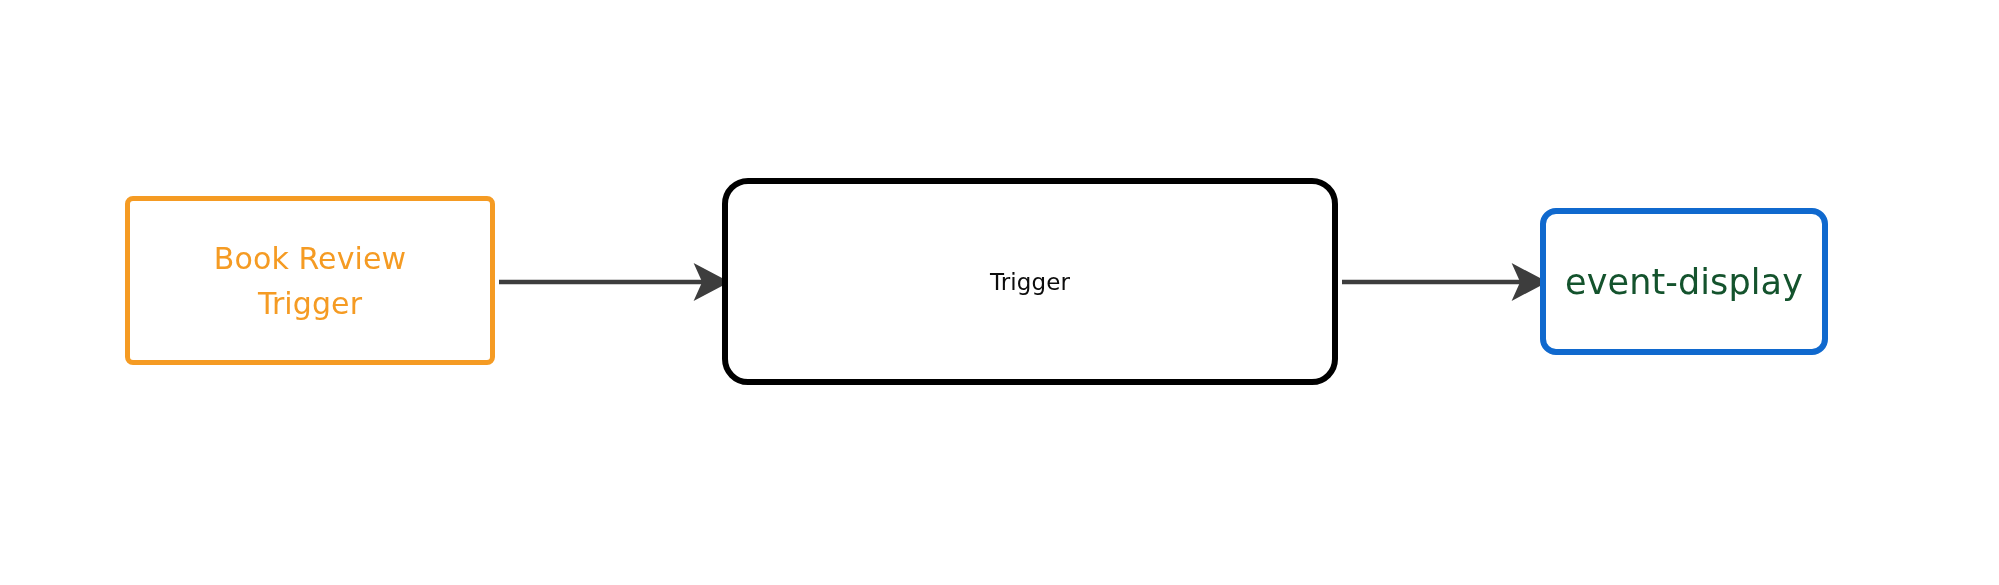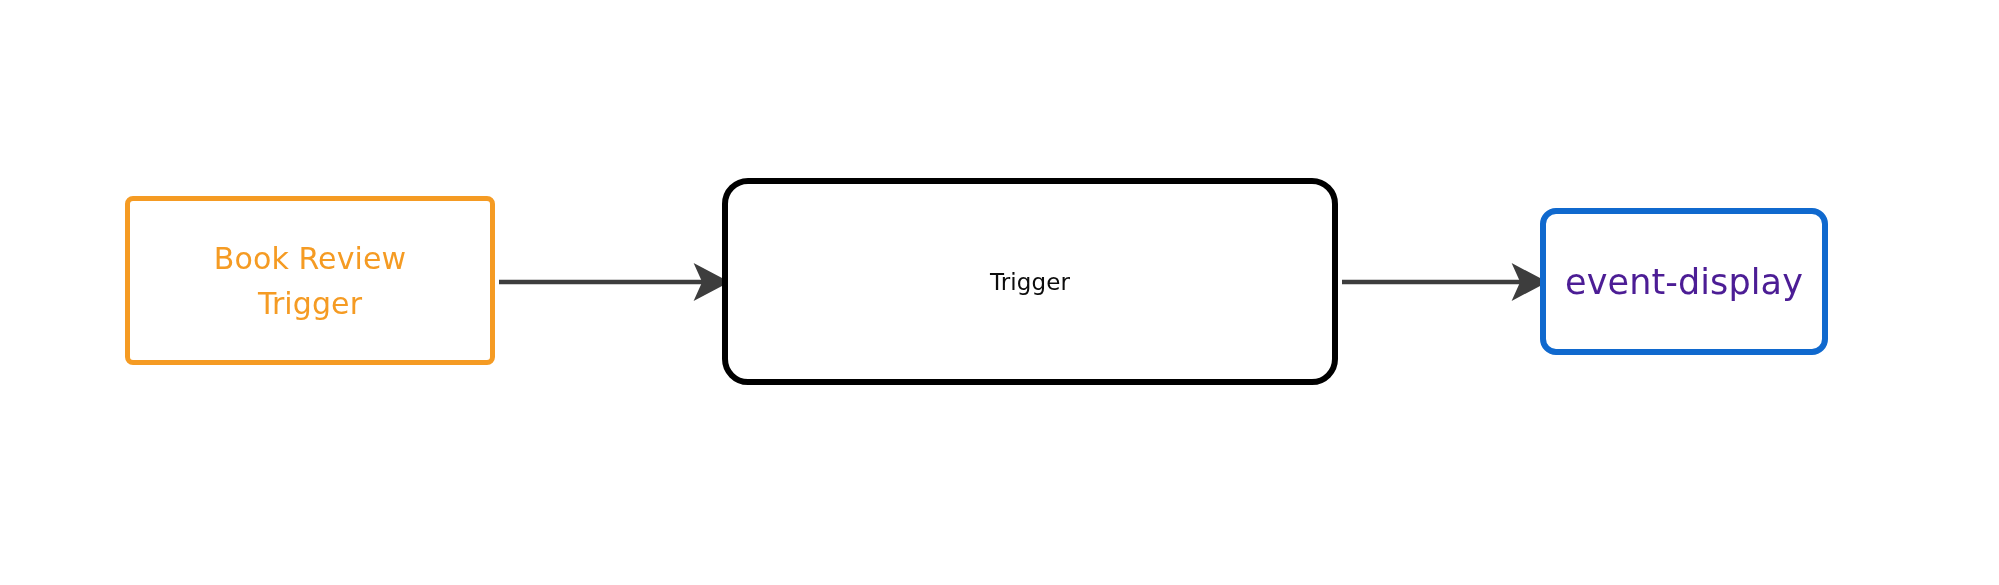--- a/index.html
+++ b/index.html
@@ -65,21 +65,21 @@
   }
 
   
   #node-sink {
     left: 1540px;
     top: 208px;
     width: 288px;
     height: 147px;
     border: 6px solid #1069ce;
     border-radius: 16px;
-    color: #4c1d95;
+    color: #14532d;
     font-size: 35px;
     line-height: 46px;
     letter-spacing: 0.1px;
   }
 
   
   .edge {
     position: absolute;
     top: 0;
     left: 0;

